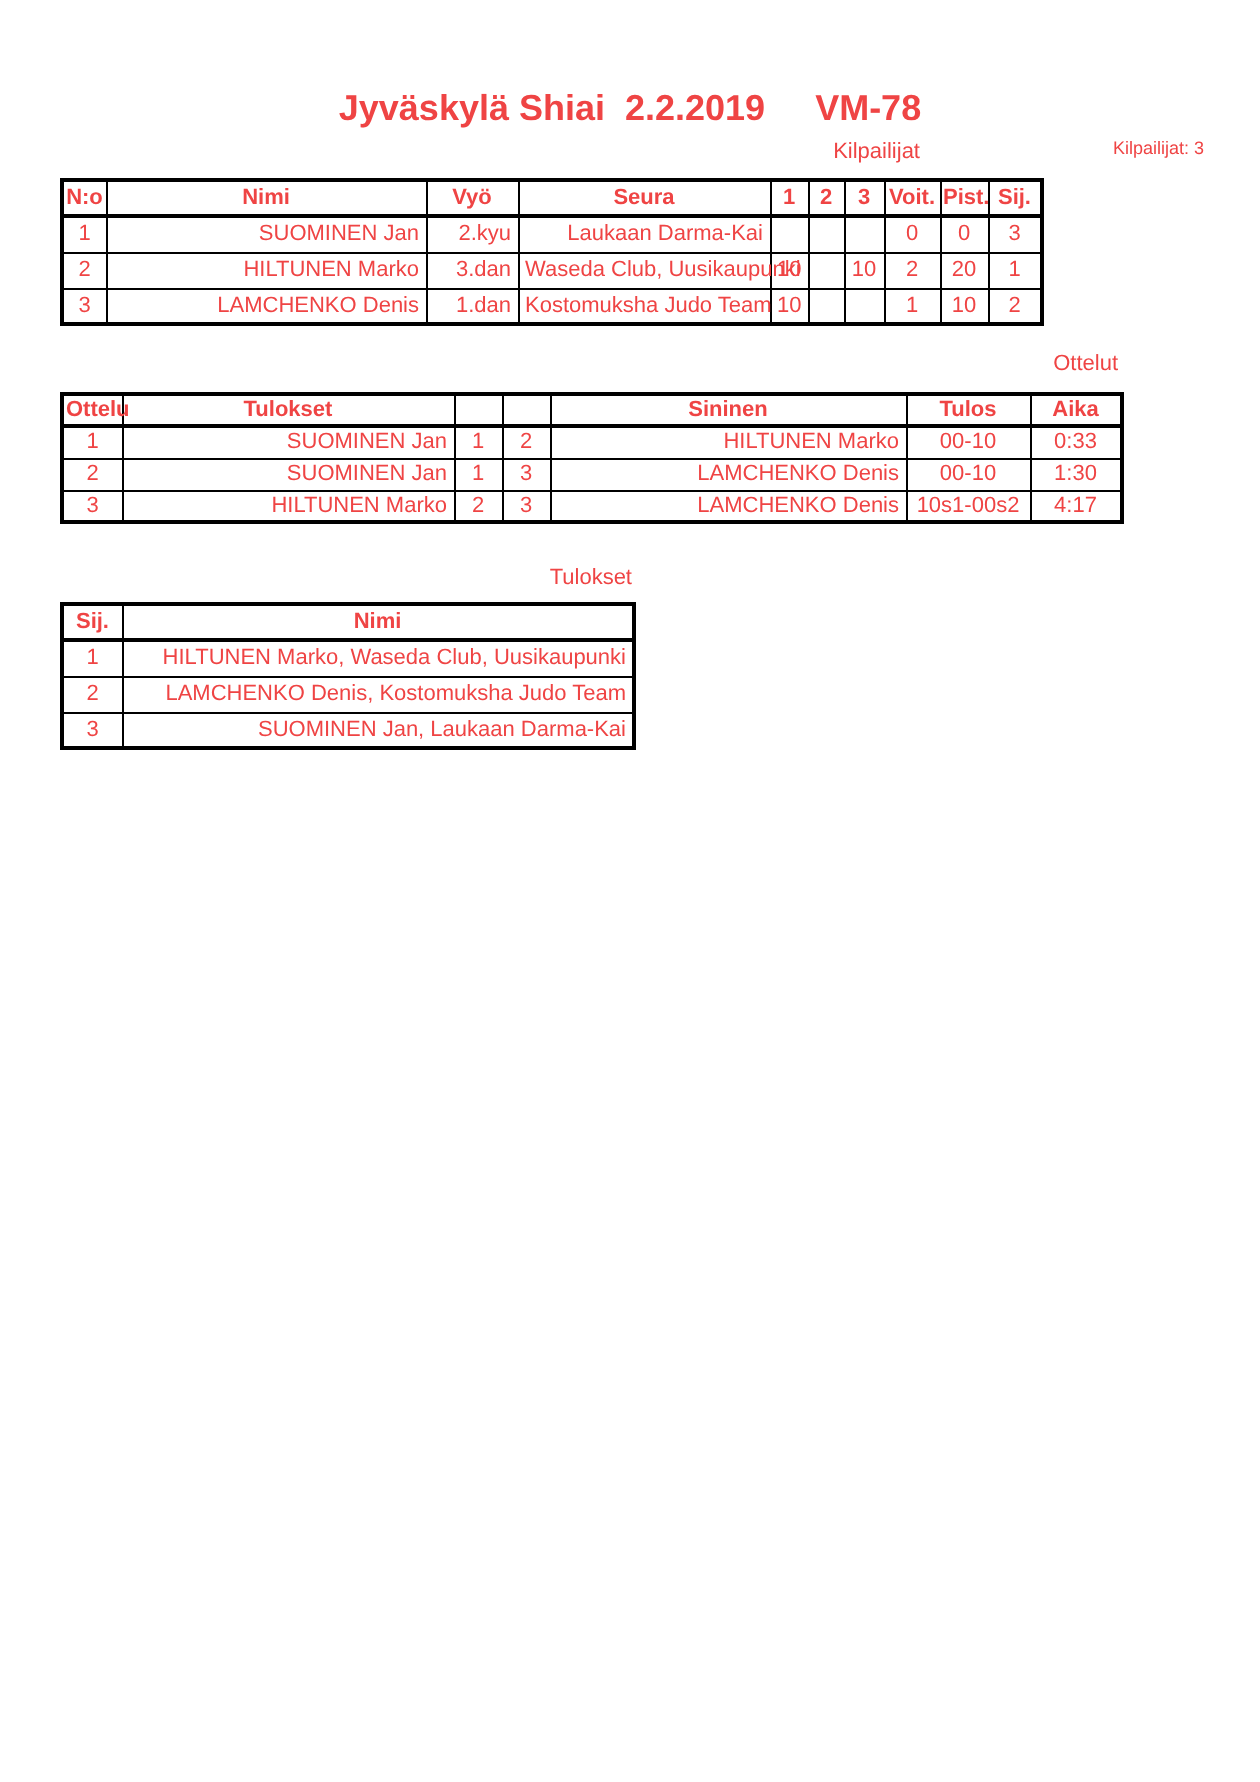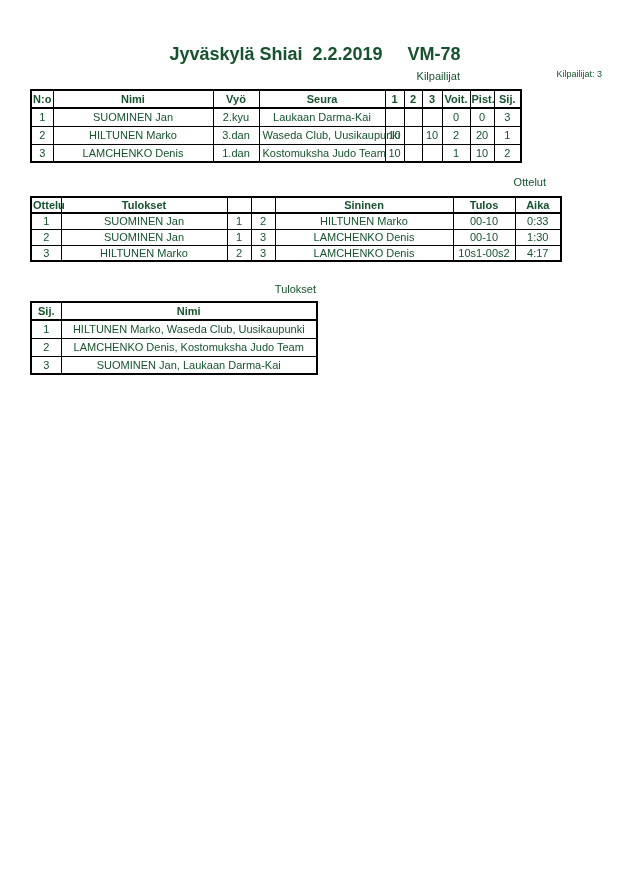--- a/index.html
+++ b/index.html
@@ -2,21 +2,21 @@
 <html><head>
 <meta charset="utf-8">
 <style>
   * { margin:0; padding:0; box-sizing:border-box; }
   html, body { background:#ffffff; }
   .page {
     position:relative;
     width:630px;
     height:891px;
     background:#ffffff;
-    color:#14532d;
+    color:#ef4444;
     font-family:"Liberation Sans", sans-serif;
     overflow:hidden;
   }
   .doc-title {
     position:absolute;
     top:44px; left:0; width:630px;
     text-align:center;
     font-size:18px;
     font-weight:bold;
     white-space:pre;
@@ -26,21 +26,21 @@
     top:69px; right:28px;
     font-size:9px;
   }
   .section-heading {
     position:absolute;
     font-size:11px;
     font-weight:normal;
     text-align:right;
   }
   .heading-competitors { top:70px; left:30px; width:430px; }
-  .heading-matches     { top:176px; left:16px; width:530px; }
+  .heading-matches     { top:176px; left:29px; width:530px; }
   .heading-results     { top:283px; left:30px; width:286px; }
 
   table.tbl {
     position:absolute;
     border-collapse:collapse;
     table-layout:fixed;
     font-size:11px;
     background:#ffffff;
     border:2px solid #000;
   }
@@ -58,21 +58,21 @@
     padding:0 1px;
   }
   .tbl thead tr { border-bottom:2px solid #000;padding-left:36px; }
 
   .t1 { top:89px;  left:30px; width:490px; }
   .t2 { top:196px; left:30px; width:530px;border-radius:17px; }
   .t2 th, .t2 td { height:16px; }
   .t3 { top:301px; left:30px; width:286px; }
 
   td.c { text-align:center; }
-  td.l { text-align:center; }
+  td.l { text-align:right; }
 </style>
 </head>
 <body>
 
 <div class="page">
 
   <div class="doc-title">Jyväskylä Shiai  2.2.2019     VM-78</div>
   <div class="count-label">Kilpailijat: 3</div>
 
   <div class="section-heading heading-competitors">Kilpailijat</div>

